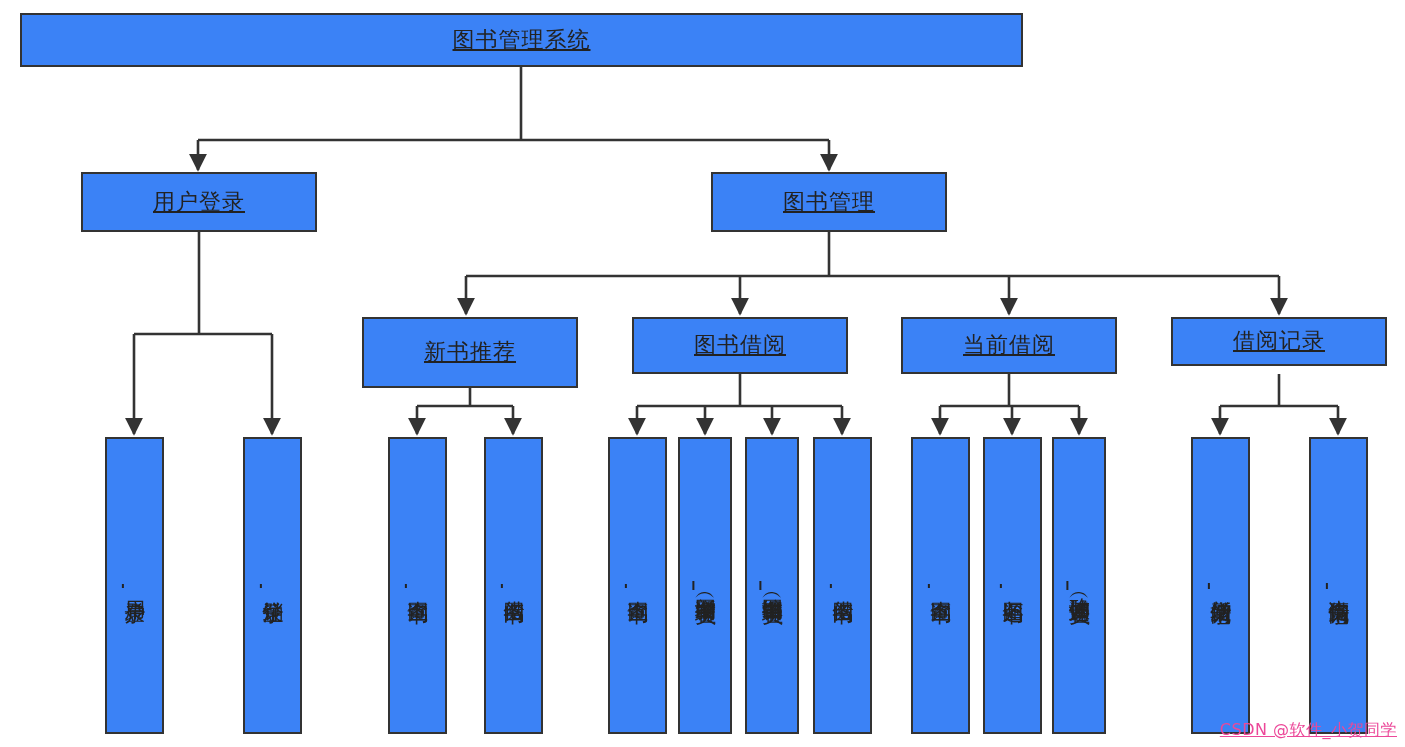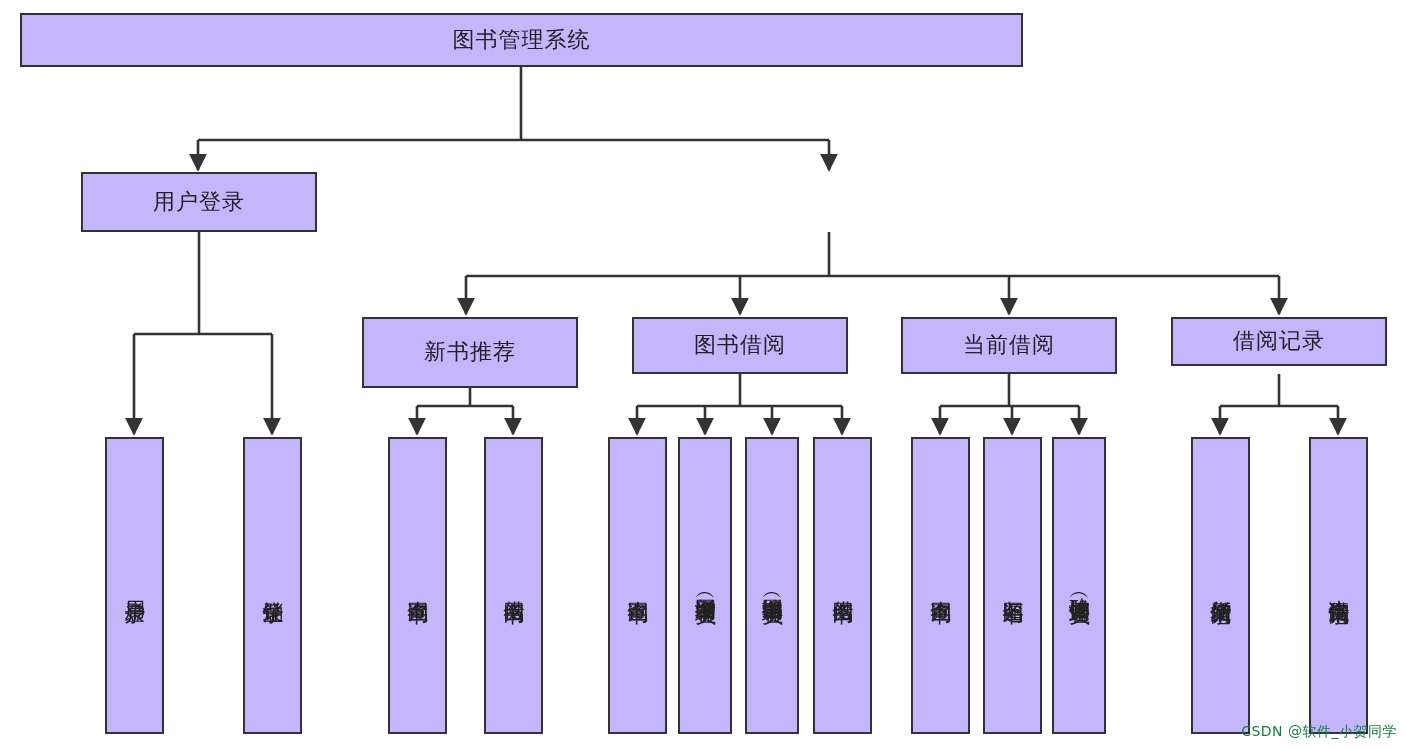--- a/index.html
+++ b/index.html
@@ -26,25 +26,26 @@
     left: 0;
     top: 0;
     width: 1405px;
     height: 747px;
     pointer-events: none;
   }
   .node {
     position: absolute;
     box-sizing: border-box;
     border: 2px solid #333333;
-    background: #c4b5fd;
+    background: #3b82f6;
     display: flex;
     align-items: center;
     justify-content: center;
     color: #222222;
+    text-decoration: underline;
   }
   .node-h {
     font-size: 22px;
     letter-spacing: 1px;
     line-height: 1.1;
     white-space: nowrap;
   }
   .node-v {
     font-size: 21px;
     line-height: 1.18;
@@ -58,24 +59,25 @@
   .node-v > span {
     writing-mode: vertical-rl;
     text-orientation: upright;
     display: block;
     text-align: center;
   }
   #watermark {
     position: absolute;
     right: 8px;
     bottom: 6px;
-    font-size: 14px;
-    color: #15803d;
+    font-size: 16px;
+    color: #ec4899;
     white-space: nowrap;
     letter-spacing: 0.5px;
+    text-decoration: underline;
   }
 </style>
 </head>
 <body>
 
 <div id="diagram-root">
 
   <svg id="connector-layer" width="1405" height="747" viewBox="0 0 1405 747">
     <defs>
       <marker id="arrow" viewBox="0 0 10 10" refX="9" refY="5" markerWidth="7" markerHeight="7" orient="auto-start-reverse">
@@ -130,20 +132,23 @@
   </svg>
 
   <div class="node node-h" style="left:20px; top:13px; width:1003px; height:54px;">
     <span>图书管理系统</span>
   </div>
 
   <div class="node node-h" style="left:81px; top:172px; width:236px; height:60px;">
     <span>用户登录</span>
   </div>
 
+  <div class="node node-h" style="left:711px; top:172px; width:236px; height:60px;">
+    <span>图书管理</span>
+  </div>
 
   <div class="node node-h" style="left:362px; top:317px; width:216px; height:71px;">
     <span>新书推荐</span>
   </div>
 
   <div class="node node-h" style="left:632px; top:317px; width:216px; height:57px;">
     <span>图书借阅</span>
   </div>
 
   <div class="node node-h" style="left:901px; top:317px; width:216px; height:57px;">

